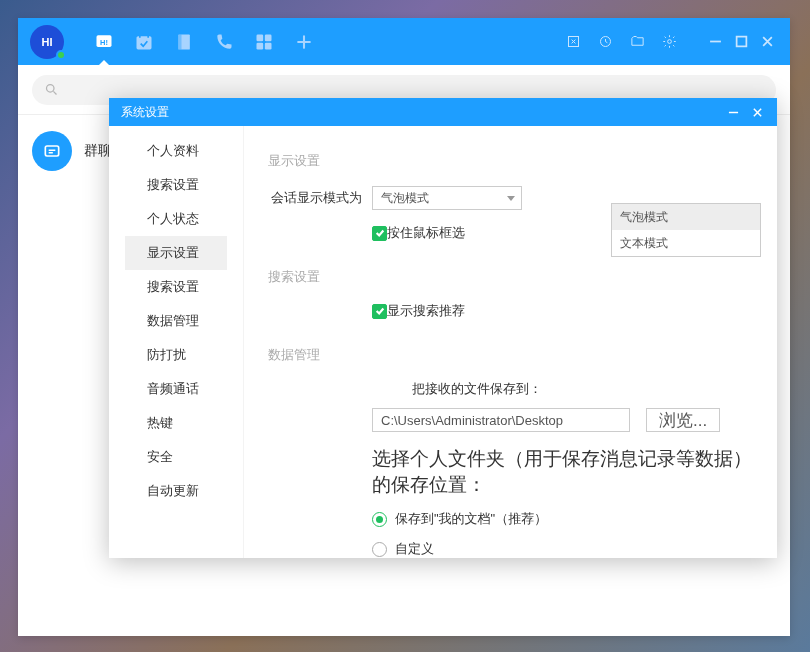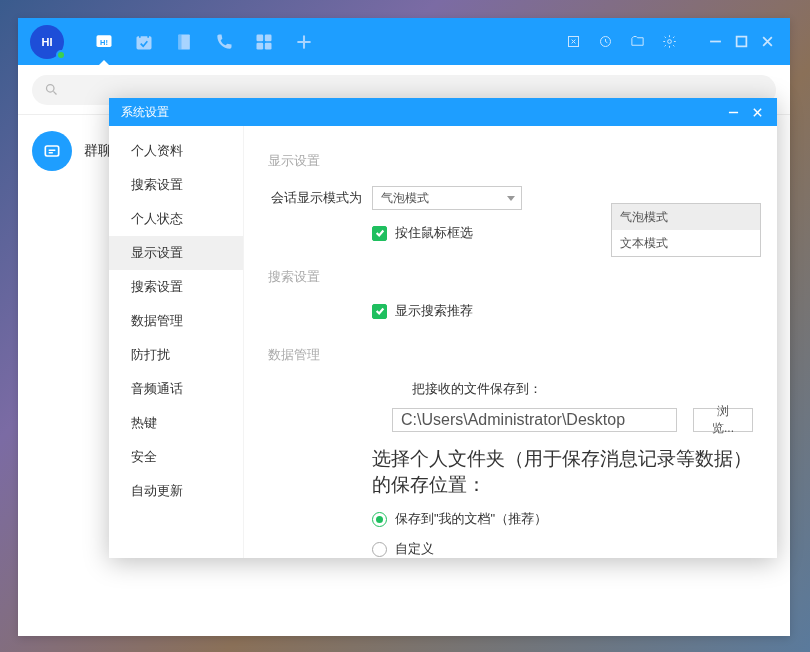--- a/index.html
+++ b/index.html
@@ -27,35 +27,35 @@
 .contact-row { display: flex; align-items: center; gap: 12px; }
 .contact-avatar { width: 40px; height: 40px; border-radius: 50%; background: #1e9eff; display: flex; align-items: center; justify-content: center; }
 .contact-avatar svg { width: 20px; height: 20px; fill: #fff; }
 .contact-name { font-size: 14px; color: #333; }
 .settings-dialog { position: absolute; left: 109px; top: 98px; width: 668px; height: 460px; background: #fff; box-shadow: 0 4px 24px rgba(0,0,0,0.25); display: flex; flex-direction: column; }
 .dlg-titlebar { height: 28px; background: #1e9eff; display: flex; align-items: center; padding: 0 8px 0 12px; color: #fff; font-size: 12px; }
 .dlg-titlebar .spacer { flex: 1; }
 .dlg-tb-btn { width: 24px; height: 24px; display: flex; align-items: center; justify-content: center; cursor: pointer; }
 .dlg-tb-btn svg { width: 11px; height: 11px; stroke: #fff; fill: none; stroke-width: 1.6; }
 .dlg-body { flex: 1; display: flex; overflow: hidden; }
-.dlg-sidebar { width: 135px; padding: 8px 0; border-right: 1px solid #f3f3f3; overflow-y: auto; }
+.dlg-sidebar { width: 135px; padding: 8px 16px; border-right: 1px solid #f3f3f3; overflow-y: auto; }
 .sb-item { height: 34px; display: flex; align-items: center; padding-left: 22px; font-size: 13px; color: #333; cursor: pointer; }
 .sb-item.selected { background: #f0f0f0; }
 .dlg-content { flex: 1; overflow-y: auto; padding: 20px 24px 20px 24px; position: relative; }
 .section-head { font-size: 13px; color: #aaa; margin-bottom: 16px; margin-top: 6px; }
 .section-head.mt { margin-top: 26px; }
 .form-row { display: flex; align-items: center; margin-bottom: 14px; }
 .form-label { width: 104px; text-align: right; font-size: 13px; color: #333; padding-right: 10px; }
 .select-box { width: 150px; height: 24px; border: 1px solid #ccc; background: #fff; display: flex; align-items: center; padding: 0 6px 0 8px; font-size: 12px; color: #555; cursor: pointer; justify-content: space-between; }
 .select-box .triangle { width: 0; height: 0; border-left: 4px solid transparent; border-right: 4px solid transparent; border-top: 5px solid #999; }
-.checkbox-row { display: flex; align-items: center; font-size: 13px; color: #333; gap: 8px; padding-left: 0px; }
+.checkbox-row { display: flex; align-items: center; font-size: 13px; color: #333; padding-left: 0px; }
 .cb { width: 15px; height: 15px; border: 1.5px solid #1fbf5f; border-radius: 2px; background: #1fbf5f; display: flex; align-items: center; justify-content: center; }
 .cb svg { width: 10px; height: 10px; stroke: #fff; stroke-width: 2.6; fill: none; }
-.text-input { width: 286px; height: 24px; border: 1px solid #ccc; padding: 0 8px; font-size: 16px; color: #555; margin-left: 20px; }
-.btn { height: 24px; border: 1px solid #ccc; background: #fff; padding: 0 12px; font-size: 12px; color: #555; cursor: pointer; display: inline-flex; align-items: center; }
+.text-input { width: 258px; height: 24px; border: 1px solid #ccc; padding: 0 8px; font-size: 13px; color: #555; }
+.btn { height: 24px; border: 1px solid #ccc; background: #fff; padding: 0 12px; font-size: 17px; color: #555; cursor: pointer; display: inline-flex; align-items: center; }
 .radio-row { display: flex; align-items: center; font-size: 13px; color: #333; gap: 8px; margin-bottom: 12px; padding-left: 0px; }
 .radio { width: 15px; height: 15px; border-radius: 50%; border: 1.8px solid #1fbf5f; display: flex; align-items: center; justify-content: center; }
 .radio .dot { width: 7px; height: 7px; border-radius: 50%; background: #1fbf5f; }
 .radio.empty { border-color: #aaa; }
 .indent-block { padding-left: 104px; }
 .dropdown-popup { position: absolute; left: 367px; top: 77px; width: 150px; background: #fff; border: 1px solid #ccc; z-index: 10; }
 .dd-item { height: 26px; display: flex; align-items: center; padding: 0 8px; font-size: 12px; color: #555; cursor: pointer; }
 .dd-item.hover { background: #ededed; }
 .red-box { border: 2px solid #e33; position: absolute; pointer-events: none; }
 </style>

